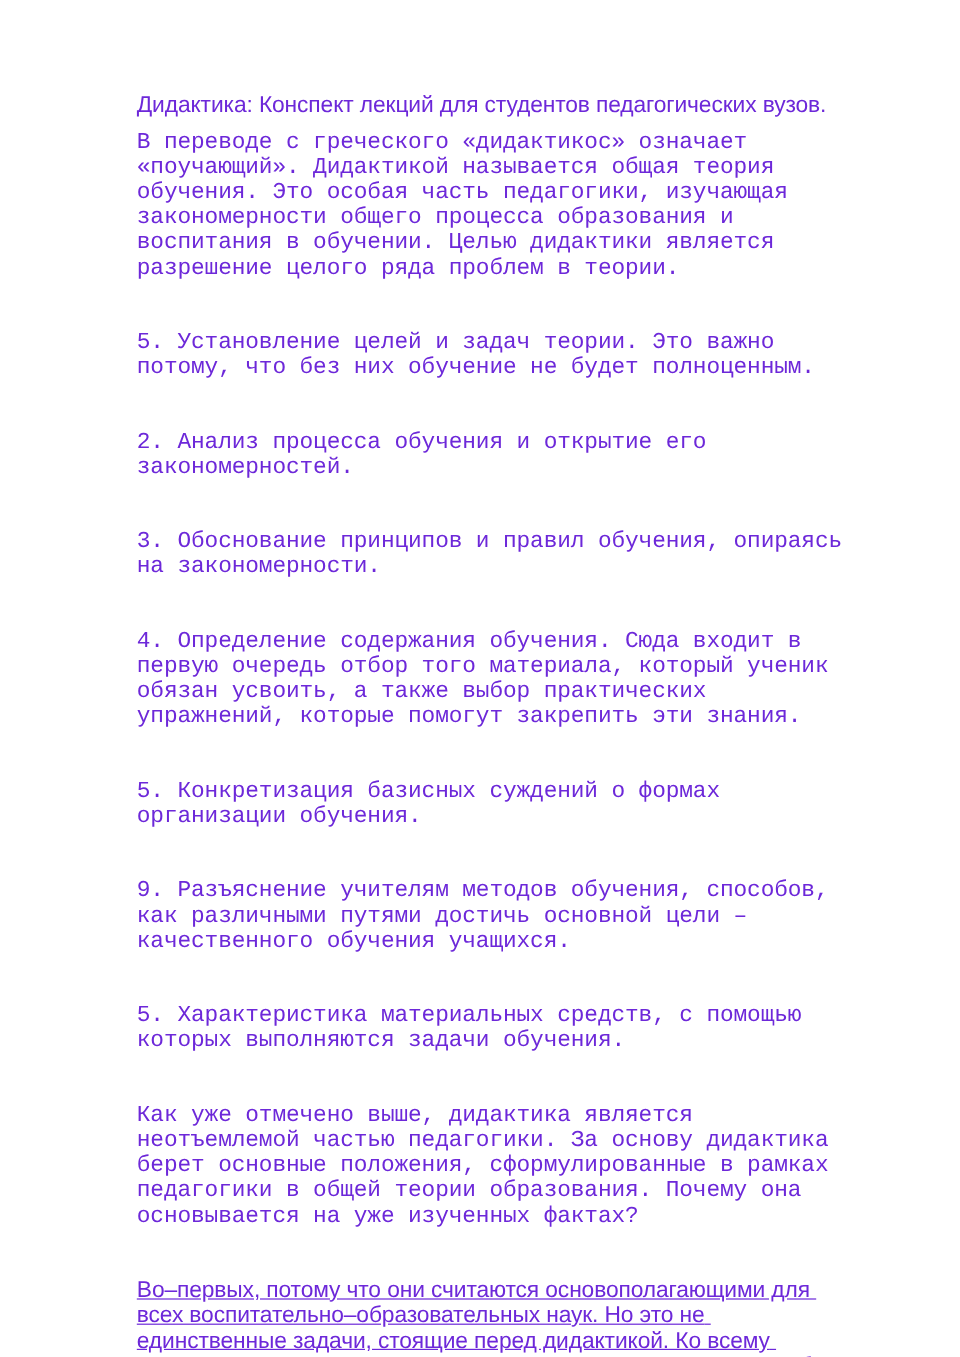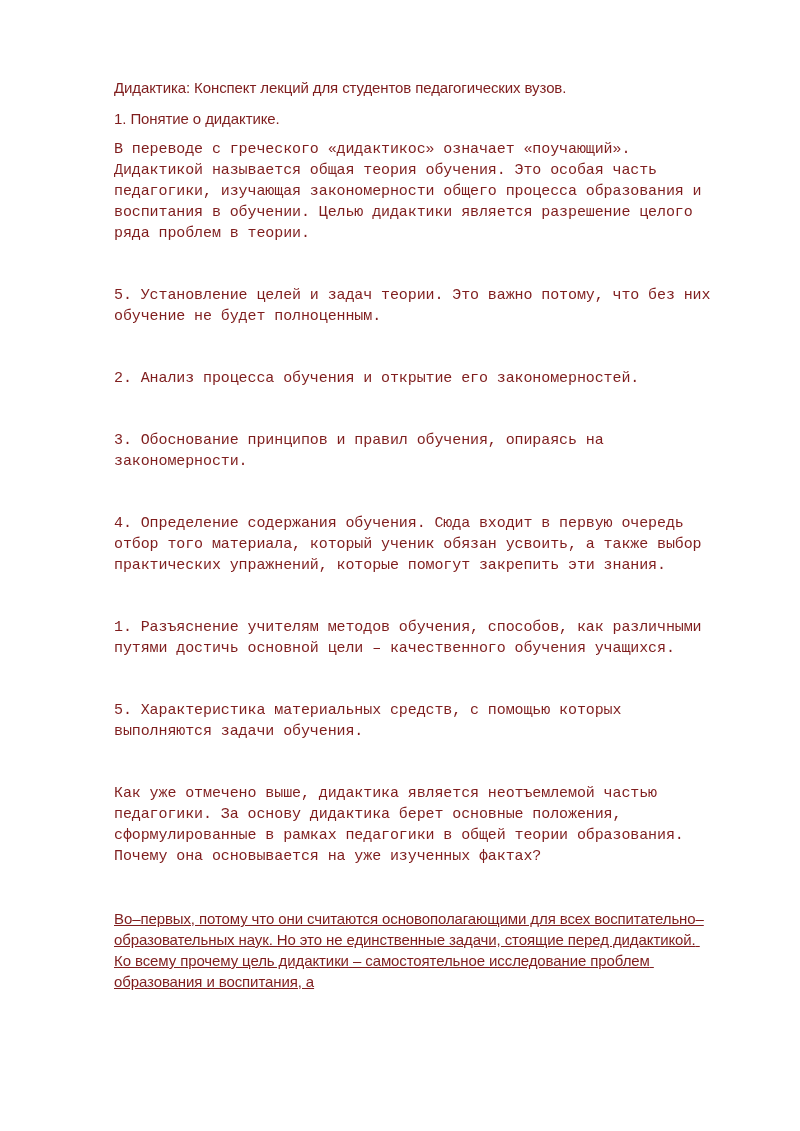--- a/index.html
+++ b/index.html
@@ -15,45 +15,45 @@
   }
   .doc-page {
     box-sizing: border-box;
     width: 800px;
     min-height: 1131px;
     padding: 77px 86px 60px 114px;
     background: #ffffff;
   }
   .para {
     margin: 0 0 10px 0;
-    font-size: 15px;
+    font-size: 19px;
     line-height: 21px;
     letter-spacing: -0.1px;
     font-weight: 400;
-    color: #7f1d1d;
+    color: #6d28d9;
     white-space: pre-wrap;
   }
   
   .para.blank-after {
     margin-bottom: 41px;
     font-family: Liberation Mono, monospace;
   }
   .para:last-child {
     margin-bottom: 0;
     text-decoration: underline;
   }
 </style>
 </head>
 <body>
 
 <div class="doc-page">
   <p class="para">Дидактика: Конспект лекций для студентов педагогических вузов.</p>
-  <p class="para">1. Понятие о дидактике.</p>
   <p class="para blank-after">В переводе с греческого «дидактикос» означает «поучающий». Дидактикой называется общая теория обучения. Это особая часть педагогики, изучающая закономерности общего процесса образования и воспитания в обучении. Целью дидактики является разрешение целого ряда проблем в теории.</p>
   <p class="para blank-after">5. Установление целей и задач теории. Это важно потому, что без них обучение не будет полноценным.</p>
   <p class="para blank-after">2. Анализ процесса обучения и открытие его закономерностей.</p>
   <p class="para blank-after">3. Обоснование принципов и правил обучения, опираясь на закономерности.</p>
   <p class="para blank-after">4. Определение содержания обучения. Сюда входит в первую очередь отбор того материала, который ученик обязан усвоить, а также выбор практических упражнений, которые помогут закрепить эти знания.</p>
-  <p class="para blank-after">1. Разъяснение учителям методов обучения, способов, как различными путями достичь основной цели – качественного обучения учащихся.</p>
+  <p class="para blank-after">5. Конкретизация базисных суждений о формах организации обучения.</p>
+  <p class="para blank-after">9. Разъяснение учителям методов обучения, способов, как различными путями достичь основной цели – качественного обучения учащихся.</p>
   <p class="para blank-after">5. Характеристика материальных средств, с помощью которых выполняются задачи обучения.</p>
   <p class="para blank-after">Как уже отмечено выше, дидактика является неотъемлемой частью педагогики. За основу дидактика берет основные положения, сформулированные в рамках педагогики в общей теории образования. Почему она основывается на уже изученных фактах?</p>
   <p class="para">Во–первых, потому что они считаются основополагающими для всех воспитательно–образовательных наук. Но это не единственные задачи, стоящие перед дидактикой. Ко всему прочему цель дидактики – самостоятельное исследование проблем образования и воспитания, а</p>
 </div>
 
 </body></html>

